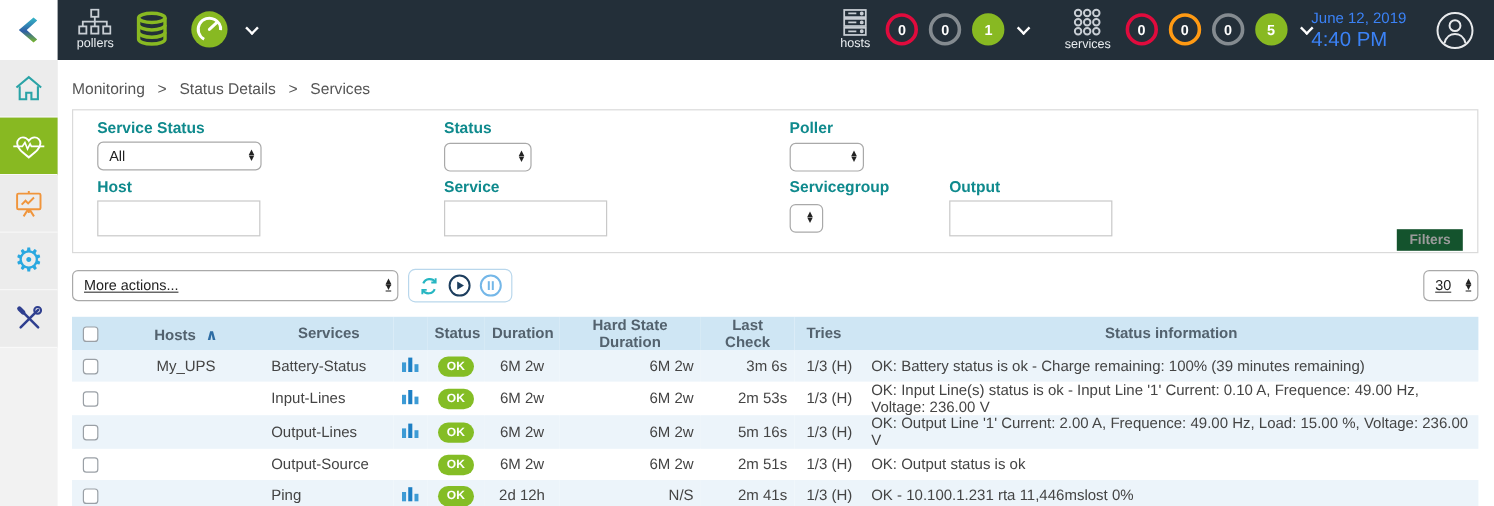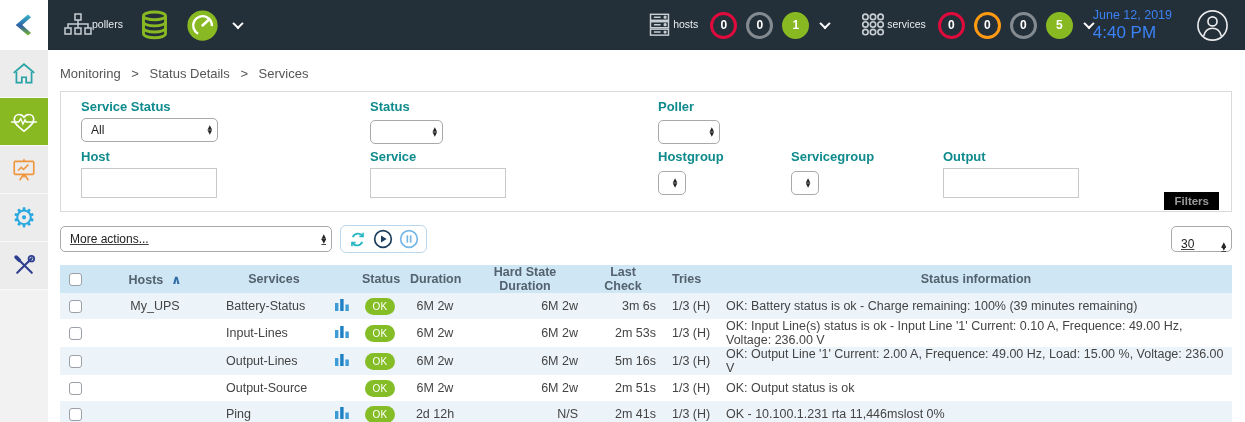--- a/index.html
+++ b/index.html
@@ -7,21 +7,21 @@
     --status-orange:#ff9a13; --status-gray:#848b90; --teal-label:#0f8a8d;
     --table-header-bg:#cfe6f4; --ok-badge:#84bd25; --accent-blue:#2e6da4;
   }
   *{box-sizing:border-box}
   body{width:1245px;height:422px;margin:0;overflow:hidden;background:#fff;
        font-family:"Liberation Sans","DejaVu Sans",sans-serif;color:#444;}
   
   .topbar{height:50px;background:var(--header-bg);display:flex;}
   .logo-box{width:48px;height:50px;background:#fff;display:flex;align-items:center;justify-content:center;cursor:pointer;}
   .topbar-main{flex:1;display:flex;align-items:center;padding:0 16px 0 16px;}
-  .icon-label{display:flex;flex-direction:row;align-items:center;color:#e9edf0;font-size:10.5px;line-height:1.1;cursor:pointer;}
+  .icon-label{display:flex;flex-direction:column;align-items:center;color:#e9edf0;font-size:10.5px;line-height:1.1;cursor:pointer;}
   .poller-block{display:flex;align-items:center;gap:15px;}
   .chev{width:8px;height:8px;border-right:2px solid #fff;border-bottom:2px solid #fff;transform:rotate(45deg) translate(-1px,-1px);display:inline-block;cursor:pointer;}
   .counter{width:27px;height:27px;border-radius:50%;display:flex;align-items:center;justify-content:center;
            color:#fff;font-weight:bold;font-size:12px;border:3px solid var(--status-gray);cursor:pointer;}
   .counter.red{border-color:var(--status-red);}
   .counter.orange{border-color:var(--status-orange);}
   .counter.gray{border-color:var(--status-gray);}
   .counter.green{border-color:var(--brand-green);background:var(--brand-green);}
   .count-group{display:flex;align-items:center;gap:9px;}
   .hosts-group{margin-left:auto;display:flex;align-items:center;gap:12px;}
@@ -46,37 +46,37 @@
   .filter-row{display:grid;grid-template-columns:289px 288px 133px 152px 1fr;align-items:start;}
   .filter-row + .filter-row{margin-top:5px;}
   .flabel{display:block;color:var(--teal-label);font-weight:bold;font-size:13px;margin:0 0 4px 0;}
   .select{display:inline-flex;align-items:center;justify-content:space-between;border:1px solid #a9a9a9;border-radius:5px;
           background:#fff;height:24px;padding:0 5px 0 9px;font-size:12px;color:#222;cursor:pointer;}
   .arrows{display:flex;flex-direction:column;margin-left:6px;color:#222;}
   .arrows i{font-style:normal;font-size:6px;line-height:4.6px;font-family:"DejaVu Sans",sans-serif;}
   .w137{width:137px}.w73{width:73px}.w62{width:62px}
   .w28{width:28px;padding:0 3px;justify-content:center}
   .tinput{width:136px;height:30px;border:1px solid #c9c9c9;background:#fff;font-size:12px;padding:0 6px;}
-  .filters-tab{position:absolute;right:12px;bottom:1px;background:#000000;color:#9b9b9b;font-weight:bold;font-size:11.5px;padding:3px 10px;cursor:pointer;}
+  .filters-tab{position:absolute;right:12px;bottom:1px;background:#14532d;color:#9b9b9b;font-weight:bold;font-size:11.5px;padding:3px 10px;cursor:pointer;}
   
   .toolbar{display:flex;align-items:center;margin-top:13px;text-decoration:underline;}
   .more-actions{width:272px;height:26px;border-radius:5px;}
   .icon-group{display:flex;align-items:center;gap:6px;border:1px solid #b9d7ec;border-radius:6px;padding:2px 7px;margin-left:8px;background:#fff;height:28px;}
   .tool-btn{display:flex;align-items:center;cursor:pointer;}
-  .page-size{margin-left:auto;width:61px;height:26px;border-radius:5px;align-items:flex-end;}
+  .page-size{margin-left:auto;width:46px;height:26px;border-radius:5px;}
   
   table{width:100%;border-collapse:collapse;table-layout:fixed;margin-top:12px;font-size:12.5px;color:#444;}
   thead th{background:var(--table-header-bg);color:#53626e;font-weight:bold;height:27px;font-size:12.5px;padding:0 6px;}
   .sort-caret{color:var(--accent-blue);font-weight:bold;margin-left:8px;font-family:"DejaVu Sans",sans-serif;cursor:pointer;}
   tbody td{height:26px;padding:0 6px;}
   tbody tr.alt{background:#ecf4fa;}
   .cell-c{text-align:center}.cell-r{text-align:right}.cell-l{text-align:left}
   th.cell-l{text-align:left;padding-left:10px}
   td.tries{padding-left:10px}
-  .ok-badge{display:inline-block;background:var(--ok-badge);color:#fff;font-weight:normal;font-size:10px;
+  .ok-badge{display:inline-block;background:var(--ok-badge);color:#fff;font-weight:bold;font-size:10px;
             padding:3px 7px;border-radius:10px;letter-spacing:.3px;}
   .cbx{width:13px;height:13px;border:1.5px solid #9aa0a6;border-radius:3px;background:#fff;display:inline-block;cursor:pointer;vertical-align:middle;}
   .hostname,.servicename{cursor:pointer;}
 </style>
 </head>
 <body>
 
 <header class="topbar">
   <div class="logo-box">
     <svg width="28" height="28" viewBox="0 0 32 32">
@@ -257,29 +257,20 @@
         </div>
       </div>
       <div class="filter-row">
         <div>
           <span class="flabel">Host</span>
           <input class="tinput" value="" style="">
         </div>
         <div>
           <span class="flabel">Service</span>
           <input class="tinput" value="" style="">
-        </div>
-        <div>
-          <span class="flabel">Hostgroup</span>
-          <div class="select w28">
-            <span class="arrows">
-                <i>▲</i>
-                <i>▼</i>
-              </span>
-          </div>
         </div>
         <div>
           <span class="flabel">Servicegroup</span>
           <div class="select w28">
             <span class="arrows">
                 <i>▲</i>
                 <i>▼</i>
               </span>
           </div>
         </div>

